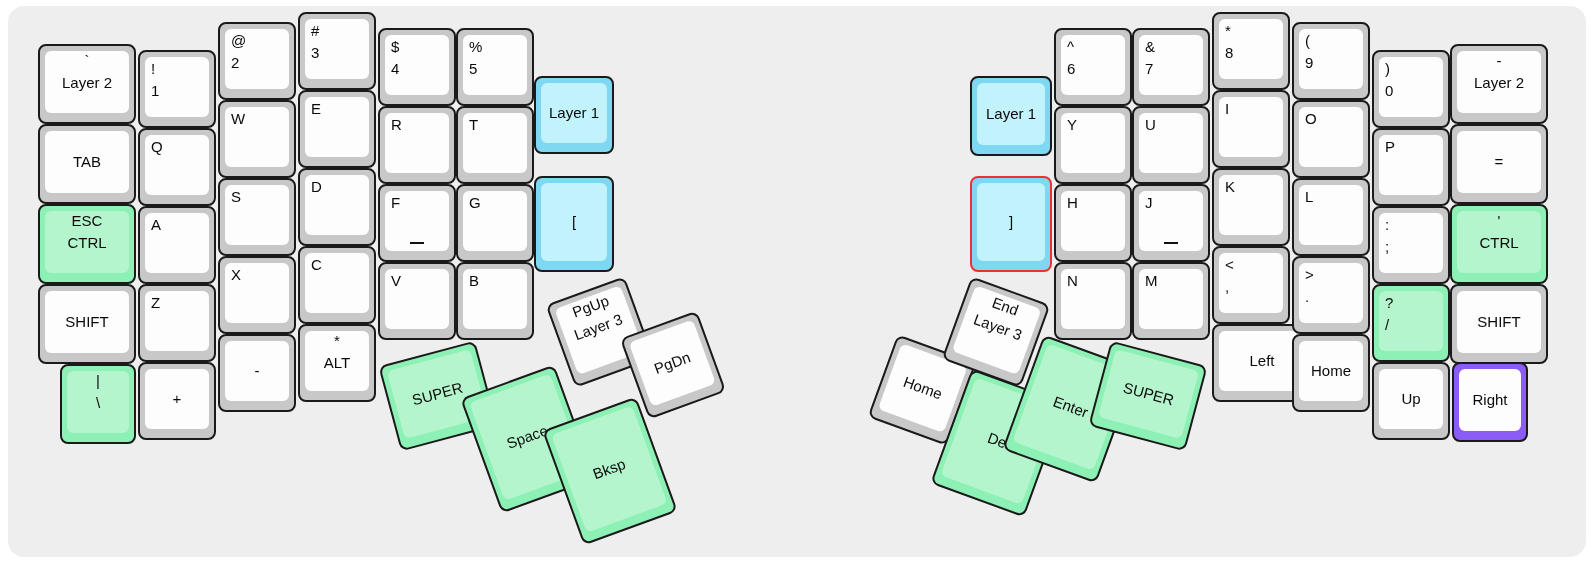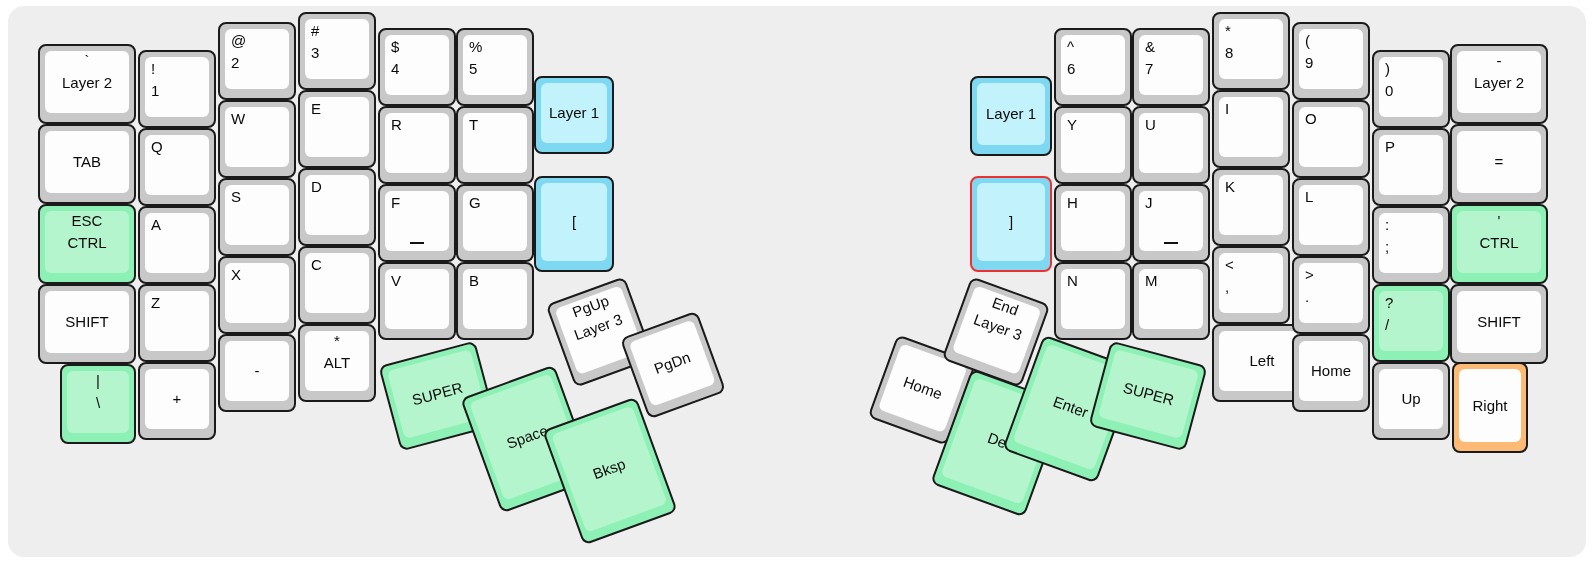--- a/index.html
+++ b/index.html
@@ -408,21 +408,21 @@
         <div class="cap" style="background: rgb(180, 245, 205);">
           <span class="lbl ctop">'</span>
           <span class="lbl cmid">CTRL</span>
         </div>
       </div>
       <div class="key" style="left: 1450px; top: 284px; width: 98px; height: 80px; background: rgb(200, 200, 200);">
         <div class="cap" style="background: rgb(253, 253, 253);">
           <span class="lbl ctr">SHIFT</span>
         </div>
       </div>
-      <div class="key" style="left: 1452px; top: 362px; width: 76px; height: 91px; background: #fdba74;">
+      <div class="key" style="left: 1452px; top: 362px; width: 76px; height: 80px; background: #8b5cf6;">
         <div class="cap" style="background: rgb(253, 253, 253);">
           <span class="lbl ctr">Right</span>
         </div>
       </div>
       <div class="key rot" style="transform: rotate(20deg); left: 880px; top: 346px; width: 84px; height: 88px; background: rgb(200, 200, 200);">
         <div class="cap" style="background: rgb(253, 253, 253);">
           <span class="lbl ctr">Home</span>
         </div>
       </div>
       <div class="key rot" style="transform: rotate(20deg); left: 954px; top: 288px; width: 84px; height: 88px; background: rgb(200, 200, 200);">

